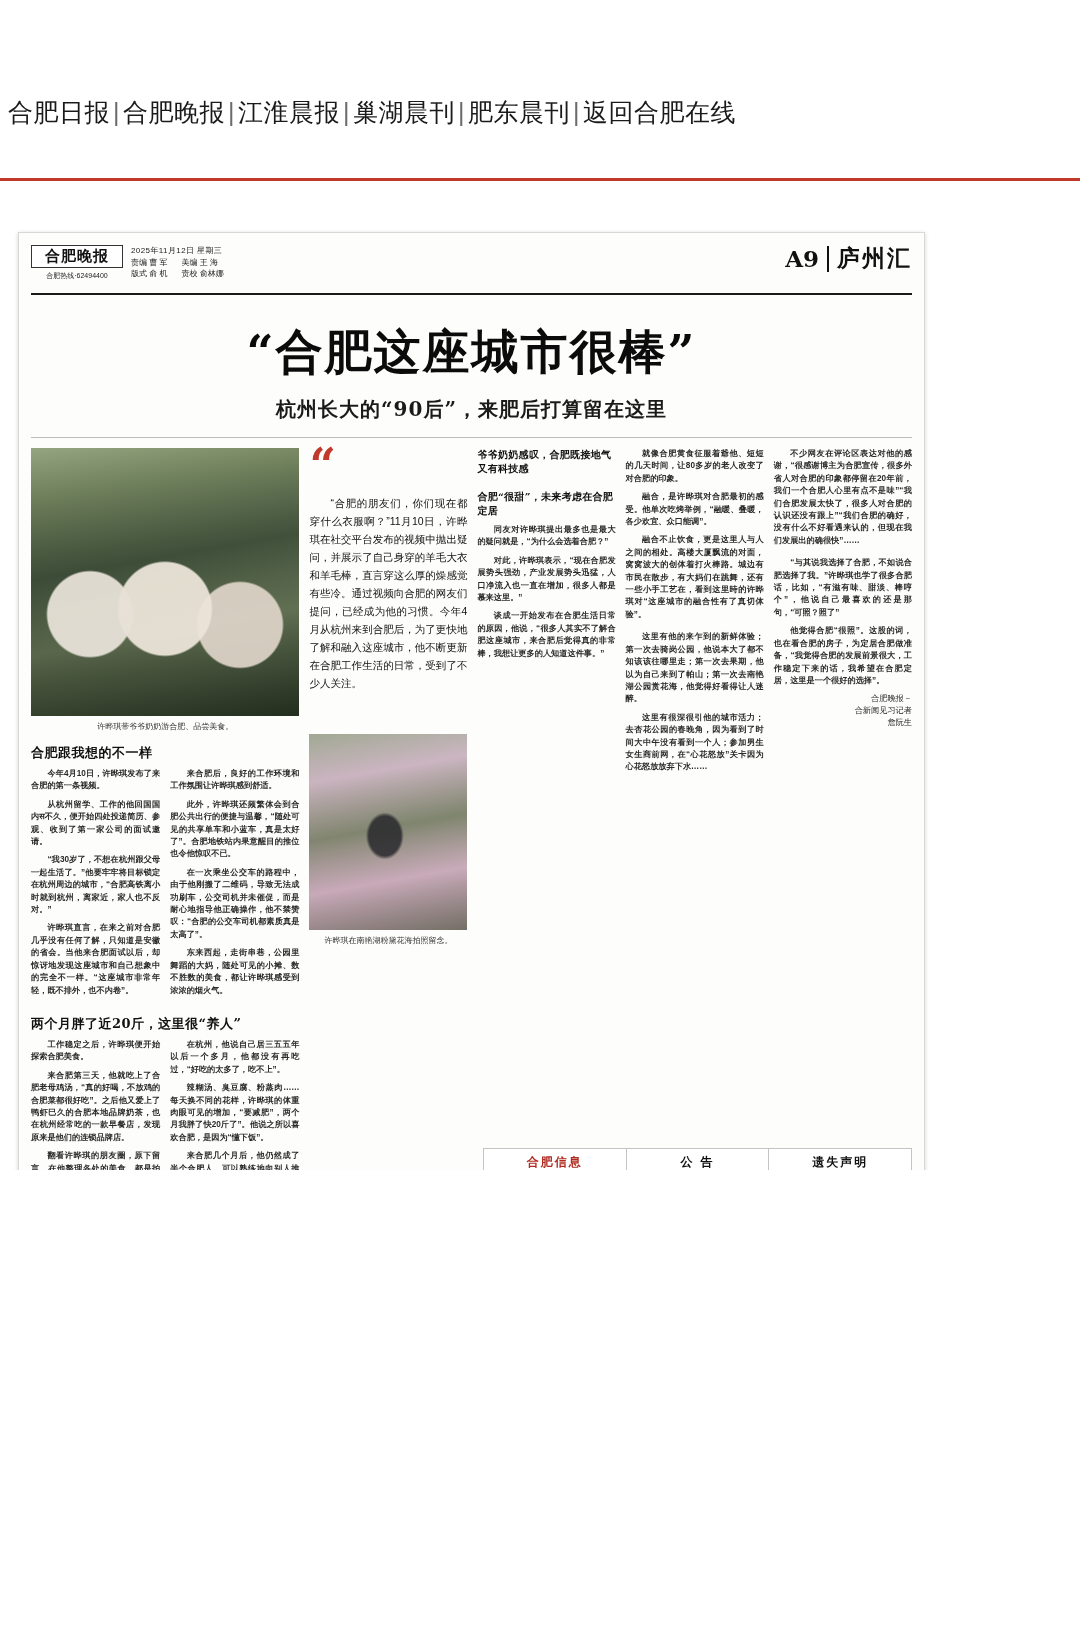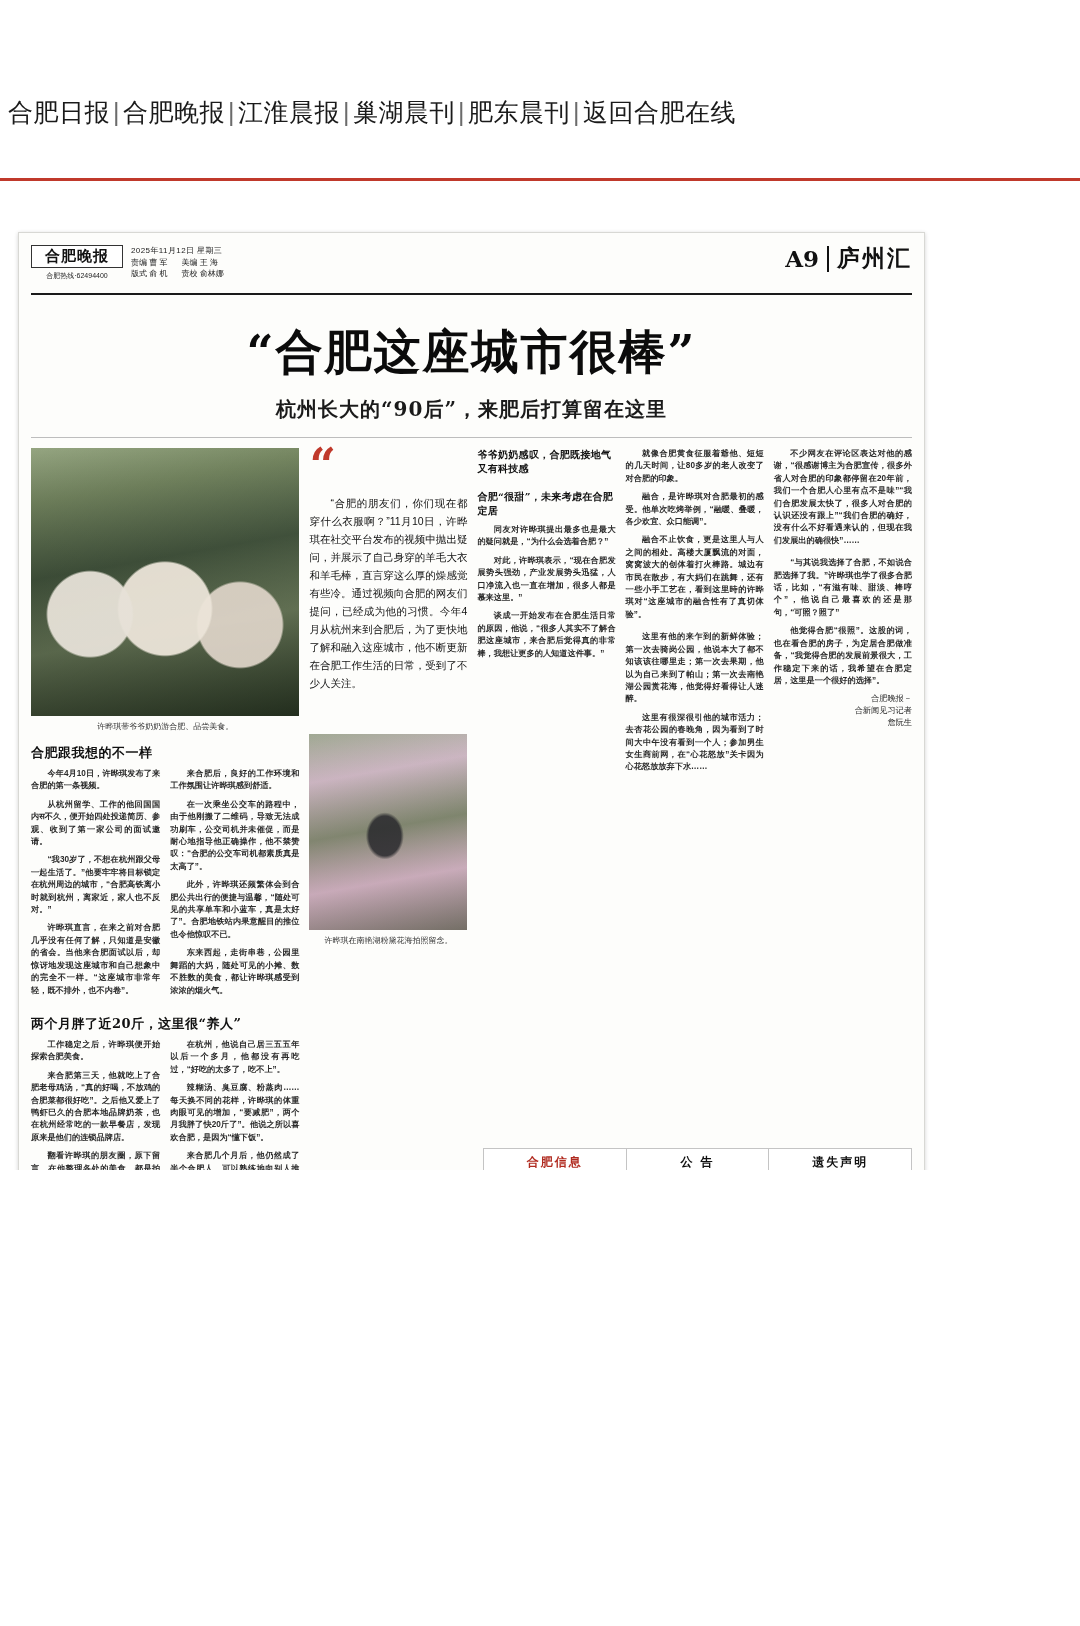--- a/index.html
+++ b/index.html
@@ -455,22 +455,22 @@
           <div class="sec-head">合肥跟我想的不一样</div>
           <div class="two-sub">
             <div class="body-text">
               <p>今年4月10日，许晔琪发布了来合肥的第一条视频。</p>
               <p>从杭州留学、工作的他回国国内स不久，便开始四处投递简历、参观、收到了第一家公司的面试邀请。</p>
               <p>“我30岁了，不想在杭州跟父母一起生活了。”他要牢牢将目标锁定在杭州周边的城市，“合肥高铁离小时就到杭州，离家近，家人也不反对。”</p>
               <p>许晔琪直言，在来之前对合肥几乎没有任何了解，只知道是安徽的省会。当他来合肥面试以后，却惊讶地发现这座城市和自己想象中的完全不一样。“这座城市非常年轻，既不排外，也不内卷”。</p>
             </div>
             <div class="body-text">
               <p>来合肥后，良好的工作环境和工作氛围让许晔琪感到舒适。</p>
+              <p>此外，许晔琪还频繁体会到合肥公共出行的便捷与温馨，“随处可见的共享单车和小蓝车，真是太好了”。合肥地铁站内果意醒目的推位也令他惊叹不已。</p>
               <p>在一次乘坐公交车的路程中，由于他刚搬了二维码，导致无法成功刷车，公交司机并未催促，而是耐心地指导他正确操作，他不禁赞叹：“合肥的公交车司机都素质真是太高了”。</p>
-              <p>此外，许晔琪还频繁体会到合肥公共出行的便捷与温馨，“随处可见的共享单车和小蓝车，真是太好了”。合肥地铁站内果意醒目的推位也令他惊叹不已。</p>
               <p>东来西起，走街串巷，公园里舞蹈的大妈，随处可见的小摊、数不胜数的美食，都让许晔琪感受到浓浓的烟火气。</p>
             </div>
           </div>
           <div class="sec-head">两个月胖了近20斤，这里很“养人”</div>
           <div class="two-sub">
             <div class="body-text">
               <p>工作稳定之后，许晔琪便开始探索合肥美食。</p>
               <p>来合肥第三天，他就吃上了合肥老母鸡汤，“真的好喝，不放鸡的合肥菜都很好吃”。之后他又爱上了鸭虾巳久的合肥本地品牌奶茶，也在杭州经常吃的一款早餐店，发现原来是他们的连锁品牌店。</p>
               <p>翻看许晔琪的朋友圈，原下留言，在他整理各处的美食，都是拍下了一张表格，以合肥各个城区五颜颜色暴露式的餐厅地址和服务美食。</p>
             </div>

